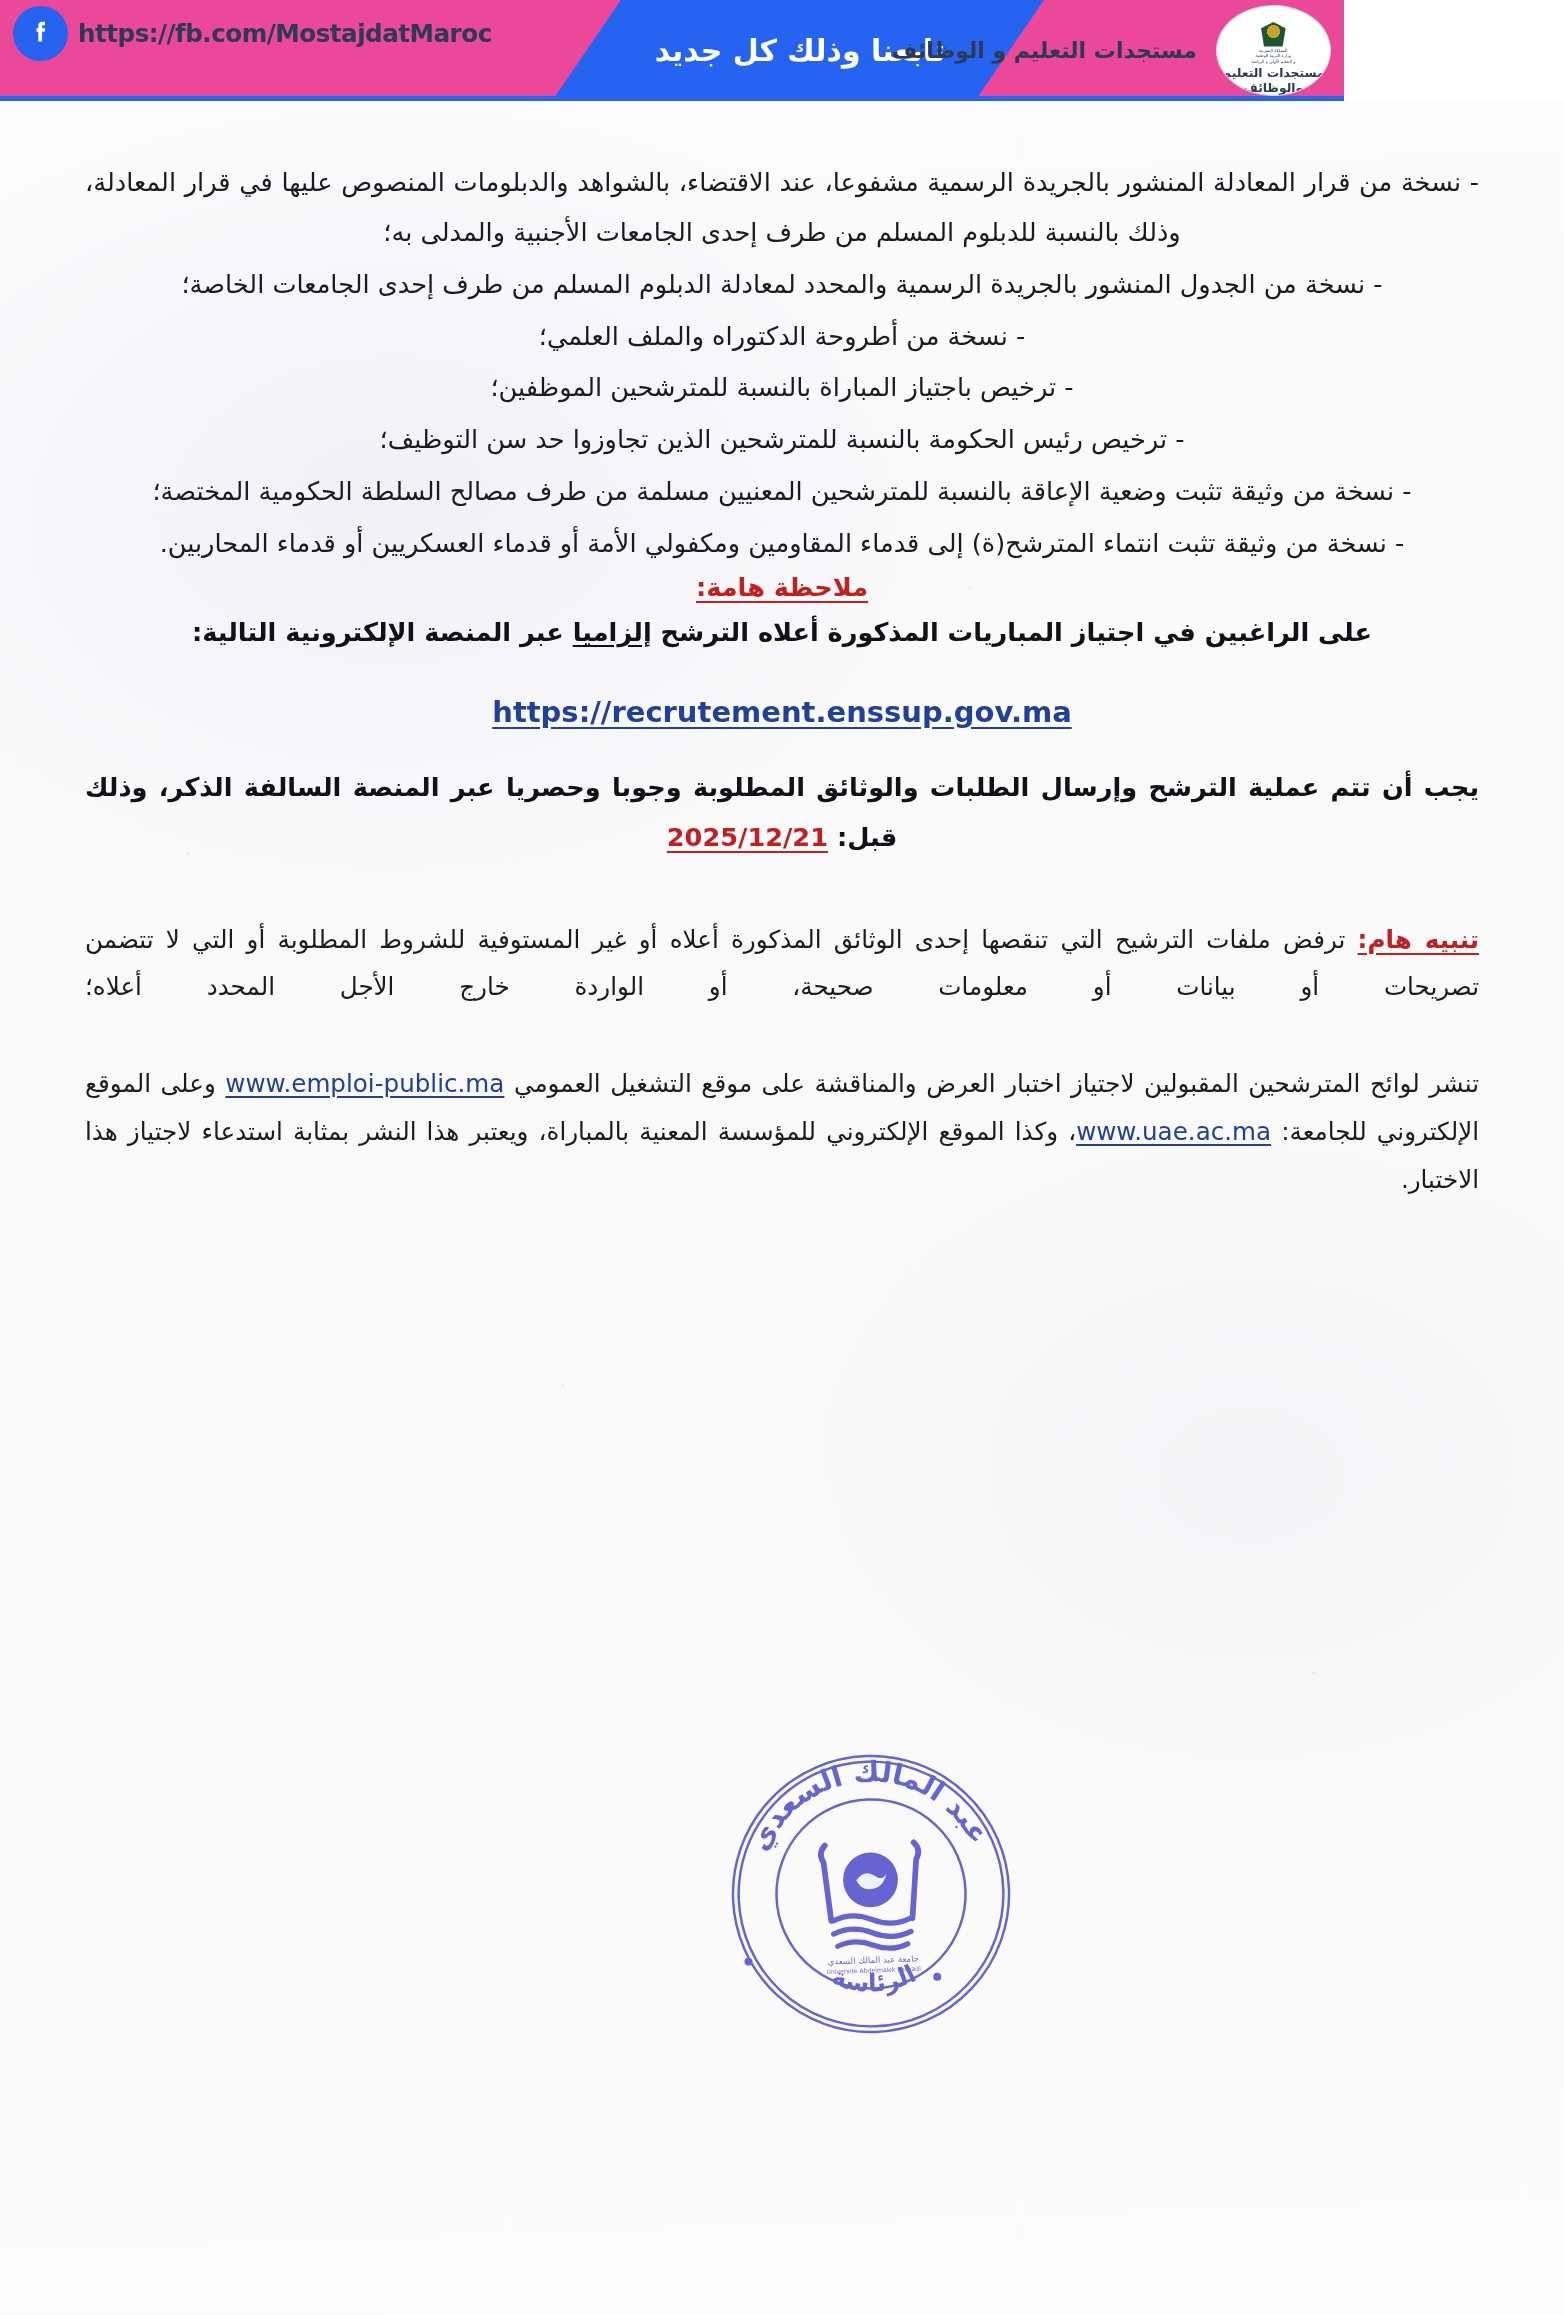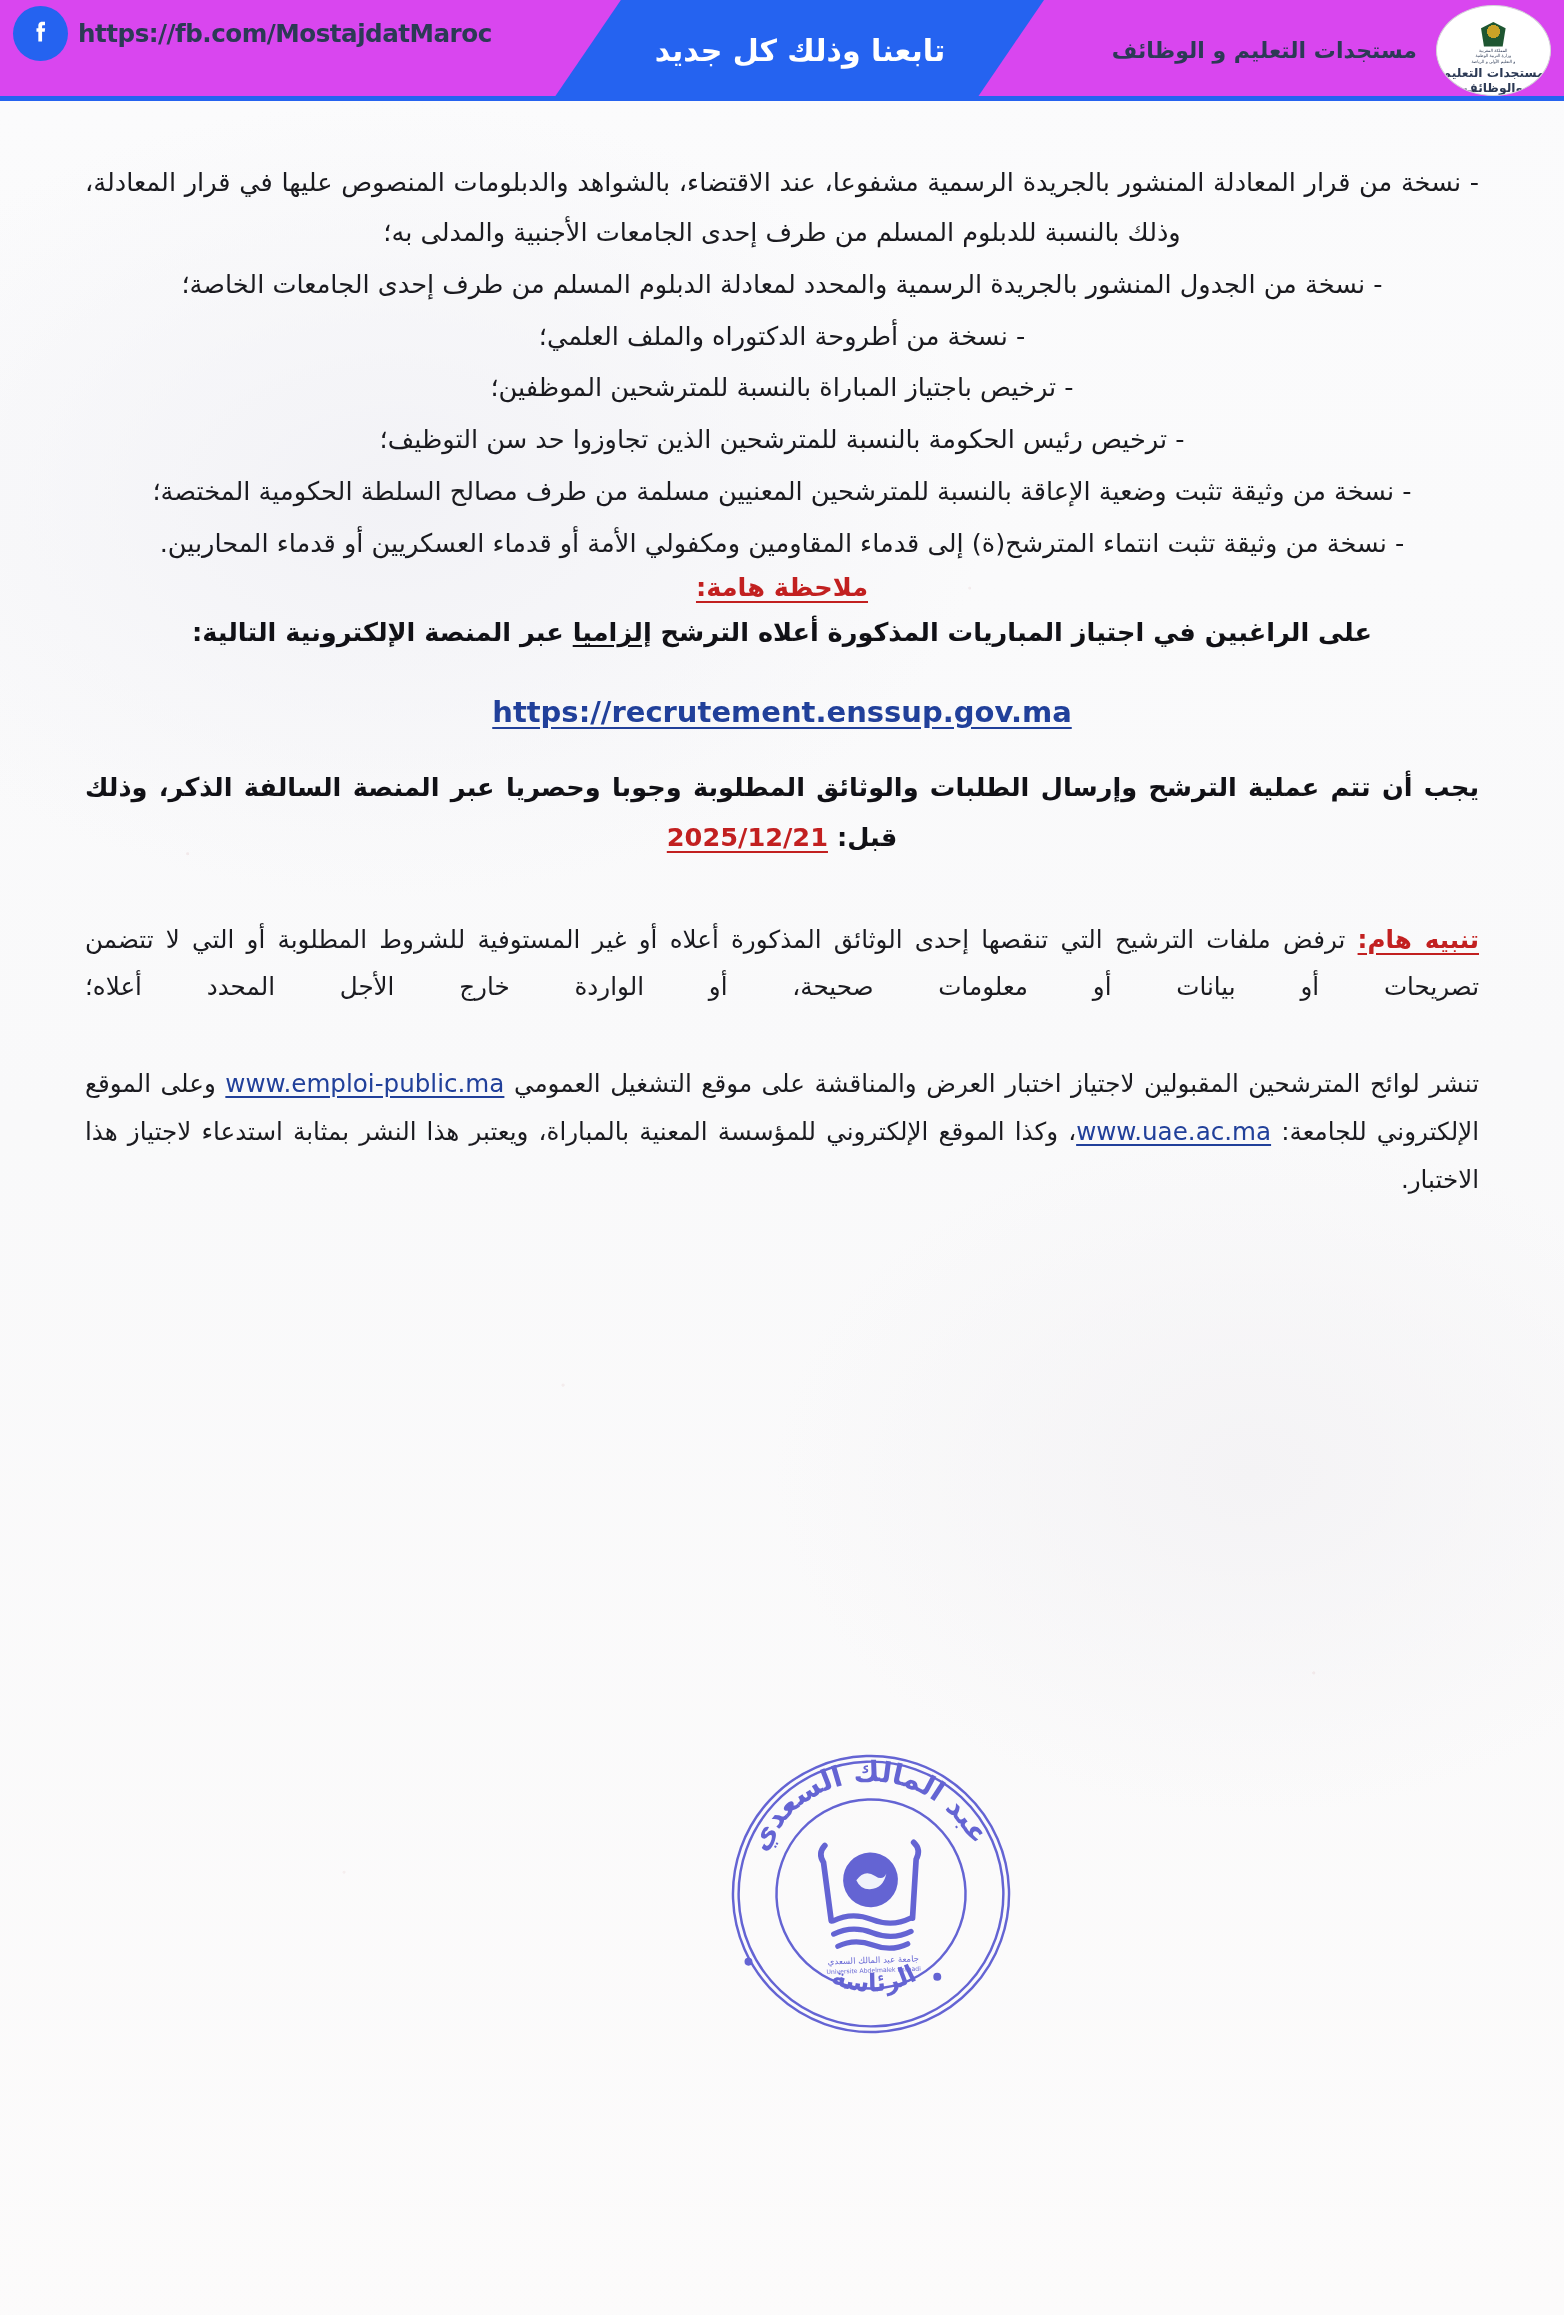--- a/index.html
+++ b/index.html
@@ -17,23 +17,23 @@
     position: relative;
     width: 1564px;
     height: 2316px;
     background: #ffffff;
   }
 
   
   .banner {
     position: absolute;
     top: 0; left: 0;
-    width: 1564px;
+    width: 1344px;
     height: 101px;
-    background: #d946ef;
+    background: #ec4899;
     overflow: hidden;
     direction: ltr;
     text-decoration: underline;
   }
   .banner-blue {
     position: absolute;
     top: 0;
     left: 552px;
     width: 492px;
     height: 101px;

